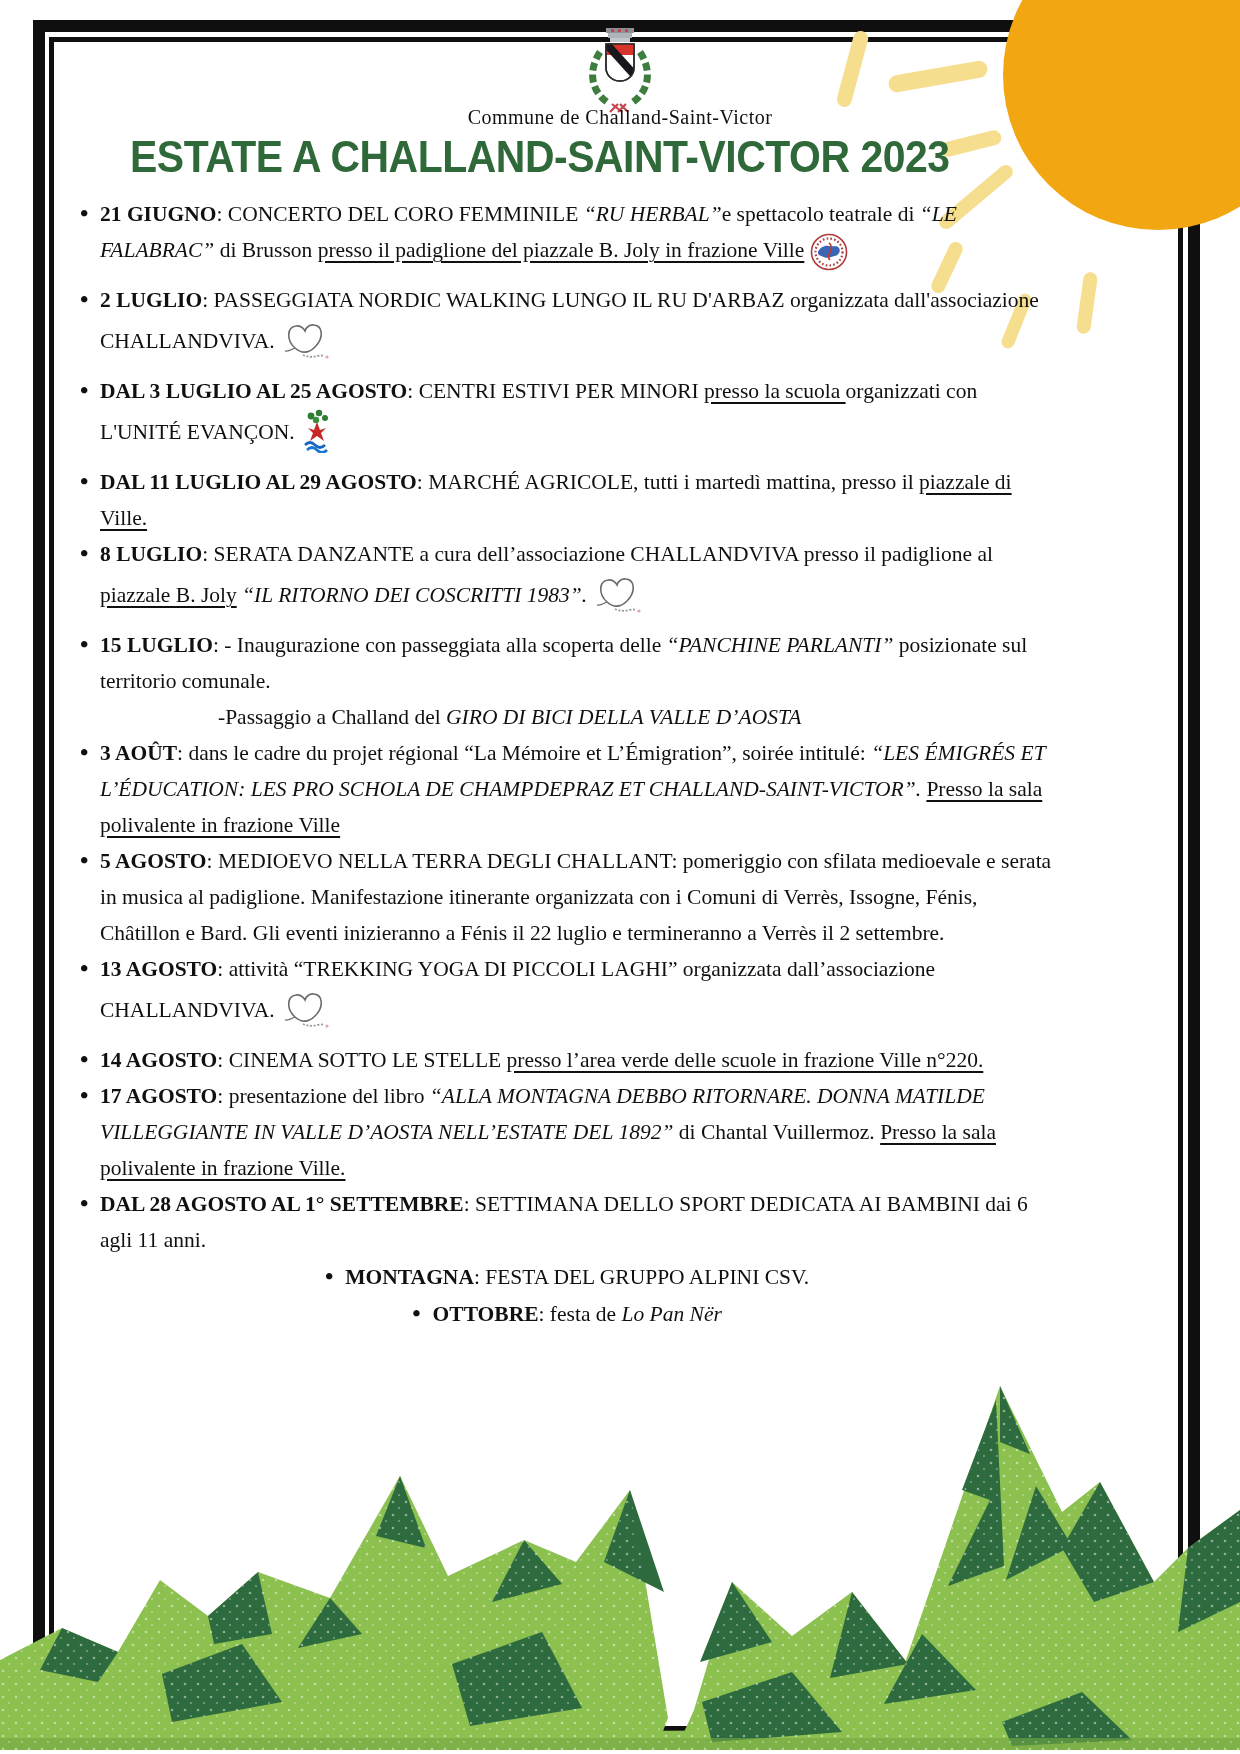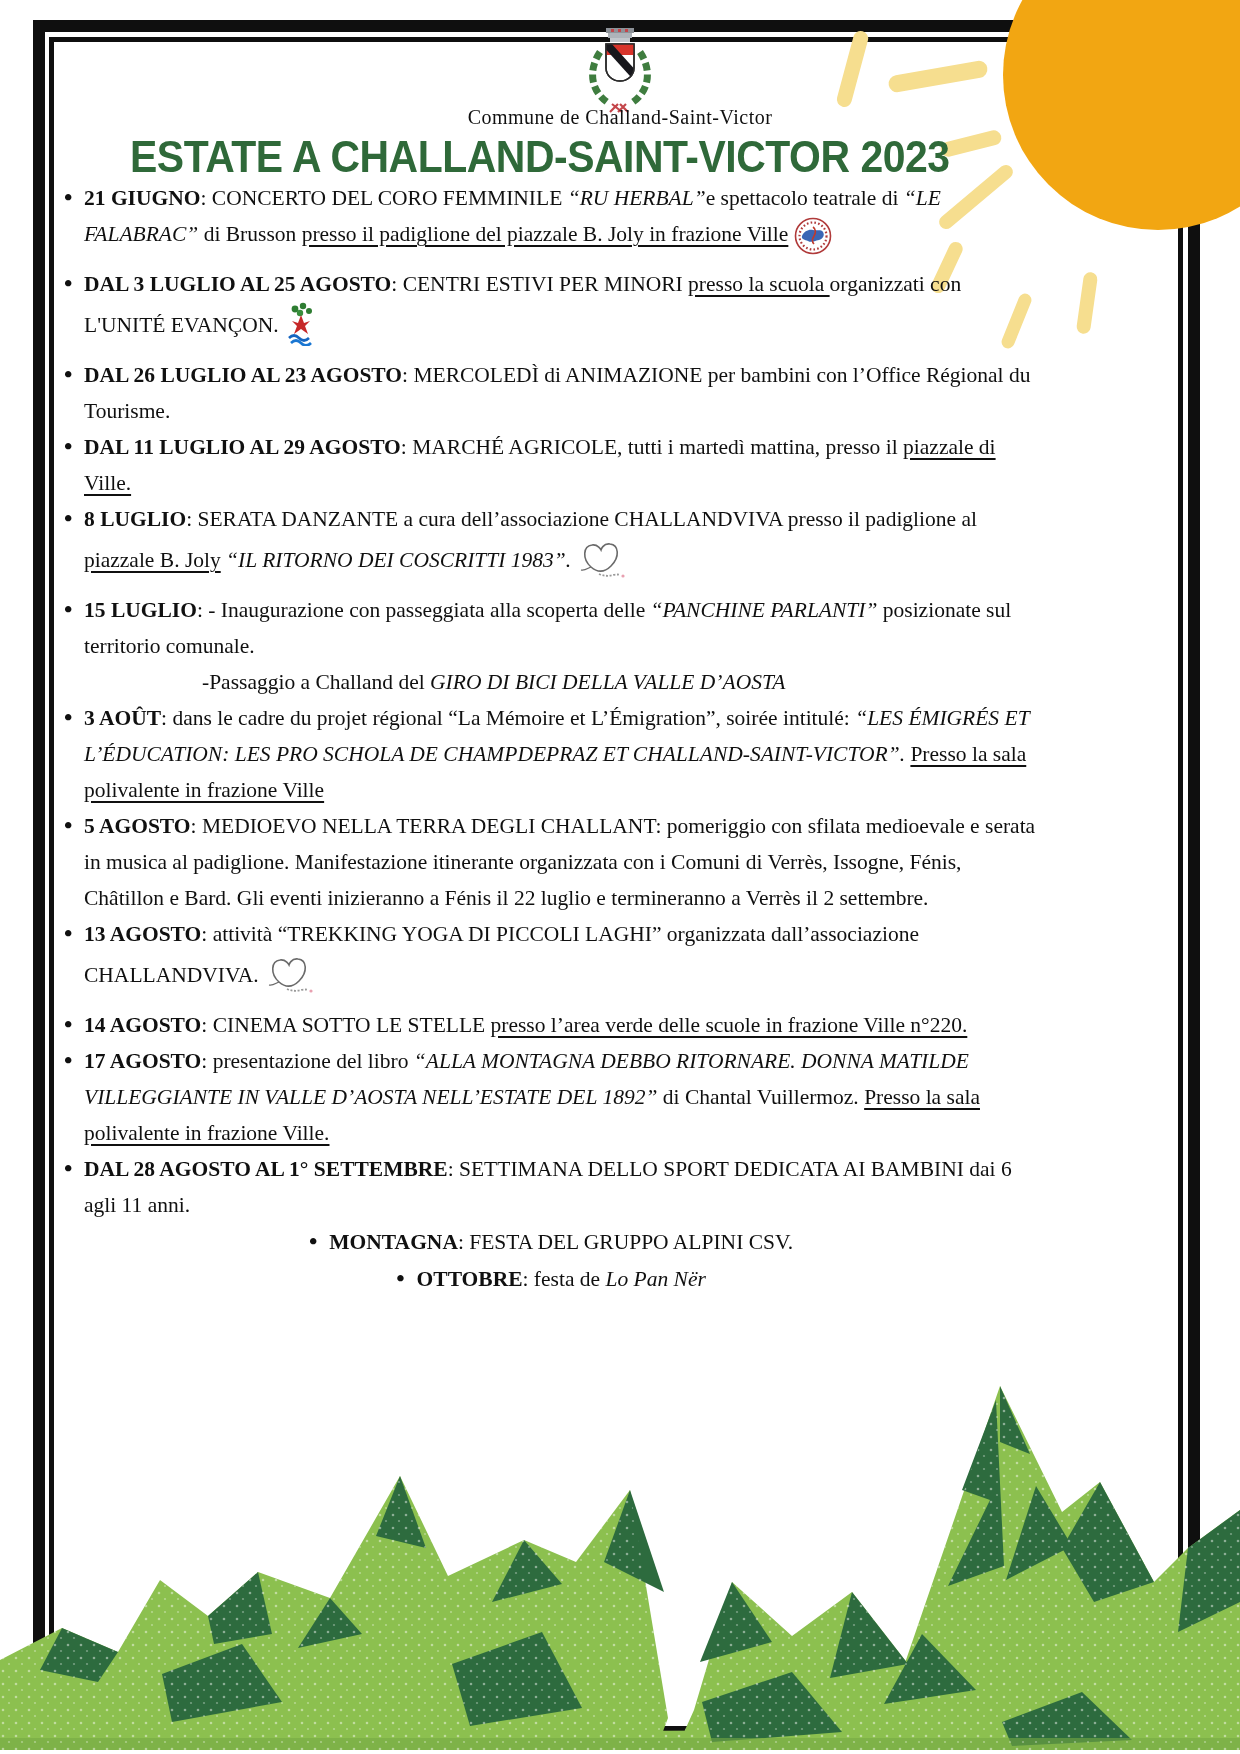--- a/index.html
+++ b/index.html
@@ -15,21 +15,21 @@
        background:var(--sun);z-index:2;}
   .ray{position:absolute;background:var(--ray);border-radius:10px;z-index:2;}
   
   .coat{position:absolute;left:560px;top:26px;z-index:5;}
   .commune{position:absolute;left:0;top:106px;width:1240px;text-align:center;
            font-size:20px;letter-spacing:.5px;z-index:5;}
   .title{position:absolute;left:130px;top:132px;font-family:"Liberation Sans",sans-serif;
          font-weight:bold;font-size:44px;letter-spacing:-.5px;color:var(--green);
          transform:scaleX(.93);transform-origin:left top;white-space:nowrap;z-index:5;}
   
-  .events{position:absolute;left:62px;top:180px;width:978px;margin:0;padding:0;
+  .events{position:absolute;left:62px;top:180px;width:978px;margin:16px;padding:0;
           list-style:none;font-size:21.5px;line-height:36px;z-index:5;}
   .event{position:relative;padding-left:22px;}
   .event::before{content:"•";position:absolute;left:2px;top:-1px;font-size:24px;font-weight:bold;}
   .event.center{text-align:center;padding-left:0;}
   .event.center::before{content:"• ";position:static;display:inline;margin-right:6px;}
   .date{font-weight:bold;}
   .seg.i{font-style:italic;}
   .seg.u{text-decoration:underline;text-underline-offset:4px;text-decoration-thickness:1.5px;}
   .ind{display:inline-block;width:118px;}
   .icn{display:inline-block;vertical-align:-14px;margin-left:6px;}
@@ -87,30 +87,35 @@
   <div class="commune">Commune de Challand-Saint-Victor</div>
   <h1 class="title" style="margin:0;">ESTATE A CHALLAND-SAINT-VICTOR 2023</h1>
 
   <ul class="events">
       <li class="event"><span class="date">21 GIUGNO</span><span class="seg n">: CONCERTO DEL CORO FEMMINILE </span><span class="seg i">“RU HERBAL”</span><span class="seg n">e spettacolo teatrale di </span><span class="seg i">“LE FALABRAC”</span><span class="seg n"> di Brusson </span><span class="seg u">presso il padiglione del piazzale B. Joly in frazione Ville</span><span class="icn"><svg width="38" height="38" viewBox="0 0 38 38">
             <circle cx="19" cy="19" r="17.5" fill="#ffffff" stroke="#b03a3a" stroke-width="1.6"></circle>
             <circle cx="19" cy="19" r="13.5" fill="none" stroke="#b03a3a" stroke-width="2.2" stroke-dasharray="1.6 2.2"></circle>
             <path d="M8 19 c2 -5 7 -7 11 -6 c4 1 8 -1 10 2 c2 3 0 7 -4 8 c-5 1 -8 3 -11 1 c-3 -1 -7 -2 -6 -5 z" fill="#3b66b5"></path>
             <path d="M19 10 c3 2 3 6 1 9 c-2 3 -2 6 0 8" fill="none" stroke="#c0392b" stroke-width="1.6"></path>
           </svg></span></li>
+      <li class="event"><span class="date">2 LUGLIO</span><span class="seg n">: PASSEGGIATA NORDIC WALKING LUNGO IL RU D'ARBAZ organizzata dall'associazione CHALLANDVIVA.</span><span class="icn"><svg width="52" height="44" viewBox="0 0 52 44">
+            <path d="M14 30 C5 22 6 9 15 8 c6 -1 9 5 9 5 c0 0 2 -7 9 -6 c9 1 10 13 1 22 c-5 5 -12 8 -20 1 z" fill="none" stroke="#6a6a6a" stroke-width="1.6"></path>
+            <path d="M4 33 c4 1 7 -2 10 -3" fill="none" stroke="#6a6a6a" stroke-width="1.2"></path>
+            <path d="M22 37 q7 3 14 1 q4 -1 7 0" fill="none" stroke="#9a9a9a" stroke-width="1.8" stroke-dasharray="2 1.6"></path>
+            <circle cx="46" cy="39" r="1.6" fill="#e8a0b0"></circle>
+          </svg></span></li>
       <li class="event"><span class="date">DAL 3 LUGLIO AL 25 AGOSTO</span><span class="seg n">: CENTRI ESTIVI PER MINORI </span><span class="seg u">presso la scuola </span><span class="seg n">organizzati con L'UNITÉ EVANÇON.</span><span class="icn"><svg width="32" height="44" viewBox="0 0 32 44">
             <circle cx="10" cy="7" r="3.4" fill="#2e7d32"></circle>
             <circle cx="18" cy="4" r="3.2" fill="#2e7d32"></circle>
             <circle cx="24" cy="9" r="3" fill="#2e7d32"></circle>
             <circle cx="15" cy="11" r="3.2" fill="#388e3c"></circle>
             <path d="M16 13 l3 8 l6 -2 l-5 5 l3 8 l-7 -5 l-7 5 l3 -8 l-5 -5 l6 2 z" fill="#c62828"></path>
             <path d="M4 36 q5 -5 10 0 t10 0" fill="none" stroke="#1565c0" stroke-width="2.6"></path>
             <path d="M6 41 q5 -5 10 0 t10 0" fill="none" stroke="#1976d2" stroke-width="2.6"></path>
           </svg></span></li>
-      <li class="event"><span class="date">DAL 26 LUGLIO AL 23 AGOSTO</span><span class="seg n">: MERCOLEDÌ di ANIMAZIONE per bambini con l’Office Régional du Tourisme.</span></li>
       <li class="event"><span class="date">DAL 11 LUGLIO AL 29 AGOSTO</span><span class="seg n">: MARCHÉ AGRICOLE, tutti i martedì mattina, presso il </span><span class="seg u">piazzale di Ville.</span></li>
       <li class="event"><span class="date">8 LUGLIO</span><span class="seg n">: SERATA DANZANTE a cura dell’associazione CHALLANDVIVA presso il padiglione al </span><span class="seg u">piazzale B. Joly</span><span class="seg n"> </span><span class="seg i">“IL RITORNO DEI COSCRITTI 1983”.</span><span class="icn"><svg width="52" height="44" viewBox="0 0 52 44">
             <path d="M14 30 C5 22 6 9 15 8 c6 -1 9 5 9 5 c0 0 2 -7 9 -6 c9 1 10 13 1 22 c-5 5 -12 8 -20 1 z" fill="none" stroke="#6a6a6a" stroke-width="1.6"></path>
             <path d="M4 33 c4 1 7 -2 10 -3" fill="none" stroke="#6a6a6a" stroke-width="1.2"></path>
             <path d="M22 37 q7 3 14 1 q4 -1 7 0" fill="none" stroke="#9a9a9a" stroke-width="1.8" stroke-dasharray="2 1.6"></path>
             <circle cx="46" cy="39" r="1.6" fill="#e8a0b0"></circle>
           </svg></span></li>
       <li class="event"><span class="date">15 LUGLIO</span><span class="seg n">: - Inaugurazione con passeggiata alla scoperta delle </span><span class="seg i">“PANCHINE PARLANTI”</span><span class="seg n"> posizionate sul territorio comunale.</span><br><span class="ind"></span><span class="seg n">-Passaggio a Challand del </span><span class="seg i">GIRO DI BICI DELLA VALLE D’AOSTA</span></li>
       <li class="event"><span class="date">3 AOÛT</span><span class="seg n">: dans le cadre du projet régional “La Mémoire et L’Émigration”, soirée intitulé: </span><span class="seg i">“LES ÉMIGRÉS ET L’ÉDUCATION: LES PRO SCHOLA DE CHAMPDEPRAZ ET CHALLAND-SAINT-VICTOR”.</span><span class="seg n"> </span><span class="seg u">Presso la sala polivalente in frazione Ville</span></li>
       <li class="event"><span class="date">5 AGOSTO</span><span class="seg n">: MEDIOEVO NELLA TERRA DEGLI CHALLANT: pomeriggio con sfilata medioevale e serata in musica al padiglione. Manifestazione itinerante organizzata con i Comuni di Verrès, Issogne, Fénis, Châtillon e Bard. Gli eventi inizieranno a Fénis il 22 luglio e termineranno a Verrès il 2 settembre.</span></li>

